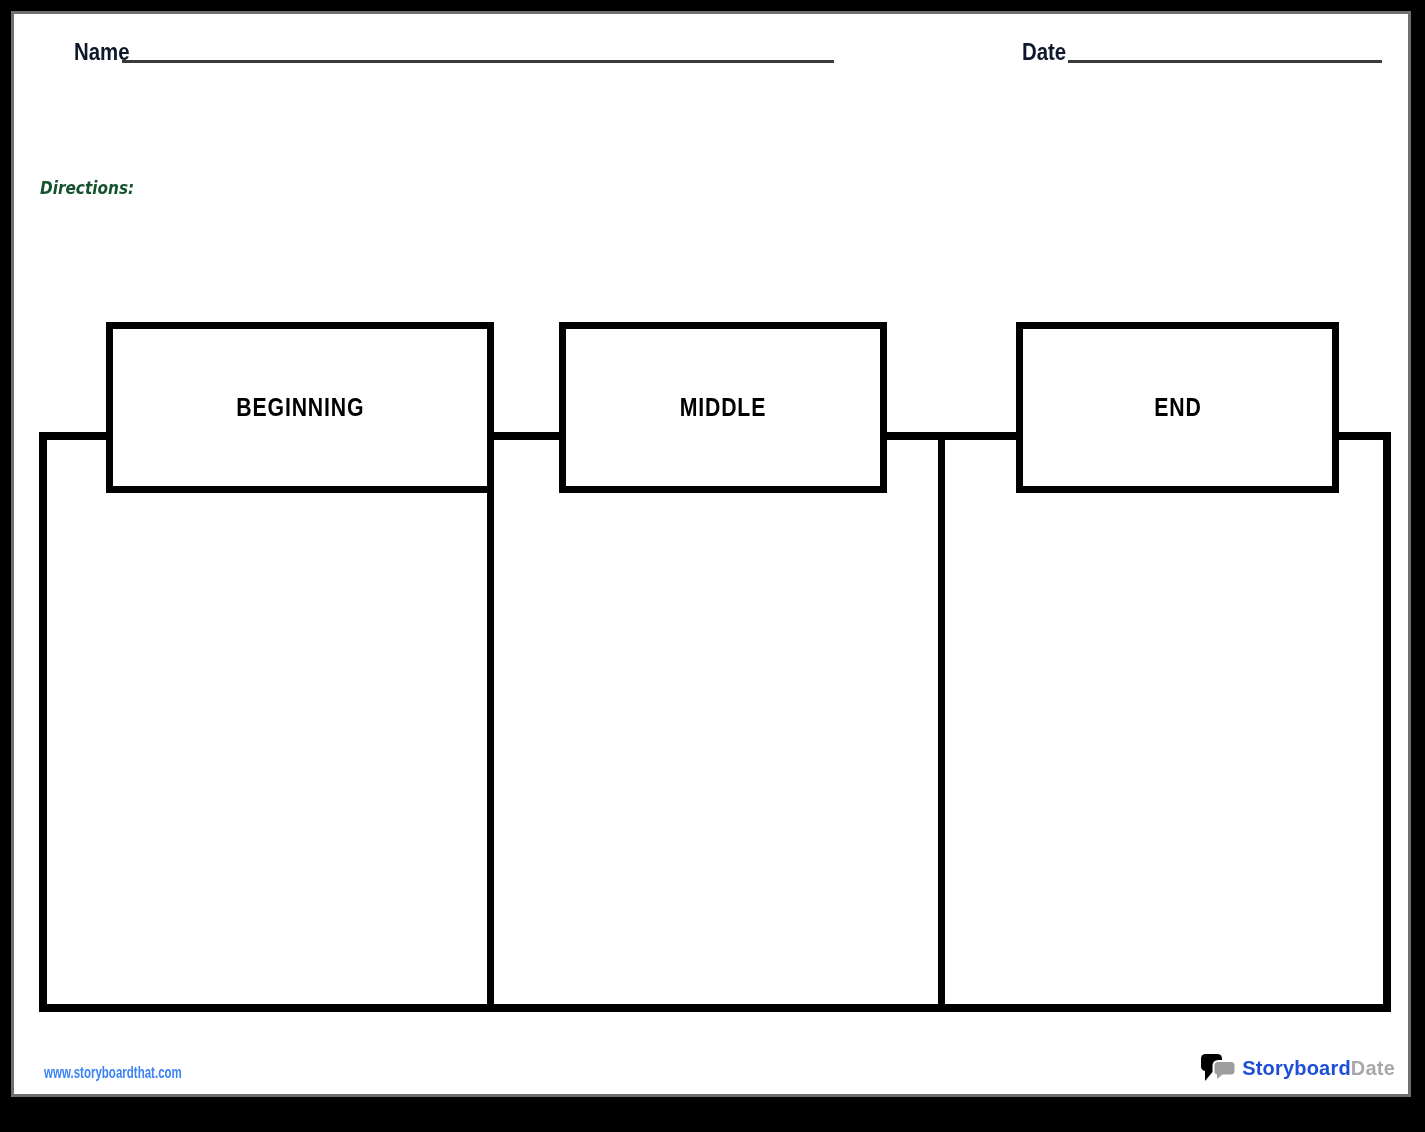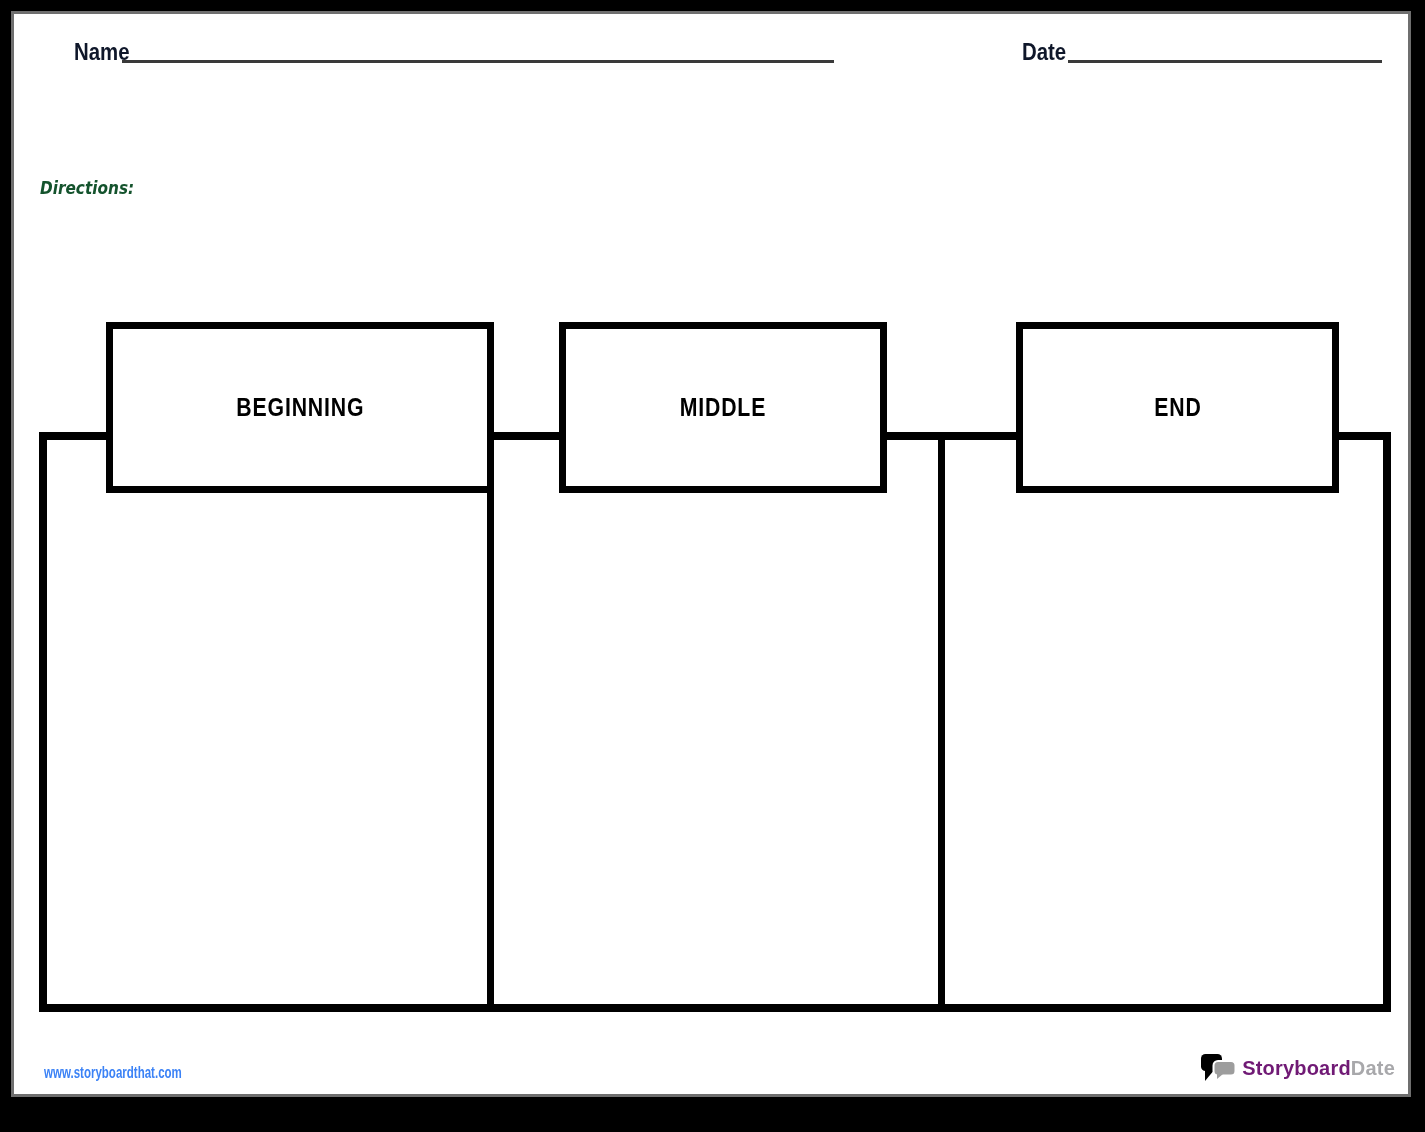--- a/index.html
+++ b/index.html
@@ -172,21 +172,21 @@
     align-items: center;
     gap: 5px;
   }
   .brand-text {
     font-size: 20px;
     line-height: 20px;
     font-weight: 600;
     letter-spacing: 0.2px;
     white-space: nowrap;
   }
-  .brand-primary { color: #701a75; }
+  .brand-primary { color: #1d4ed8; }
   .brand-secondary { color: #a8a8ab; }
 </style>
 </head>
 <body>
 
 <div class="canvas">
   <div class="page">
 
     <div class="field-label name-label">
       <span>Name</span>

